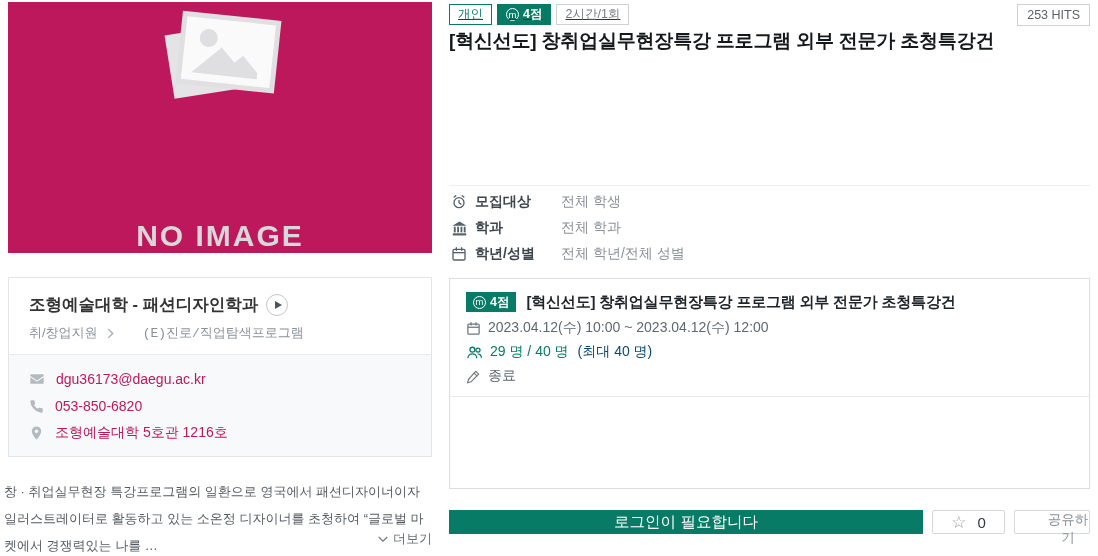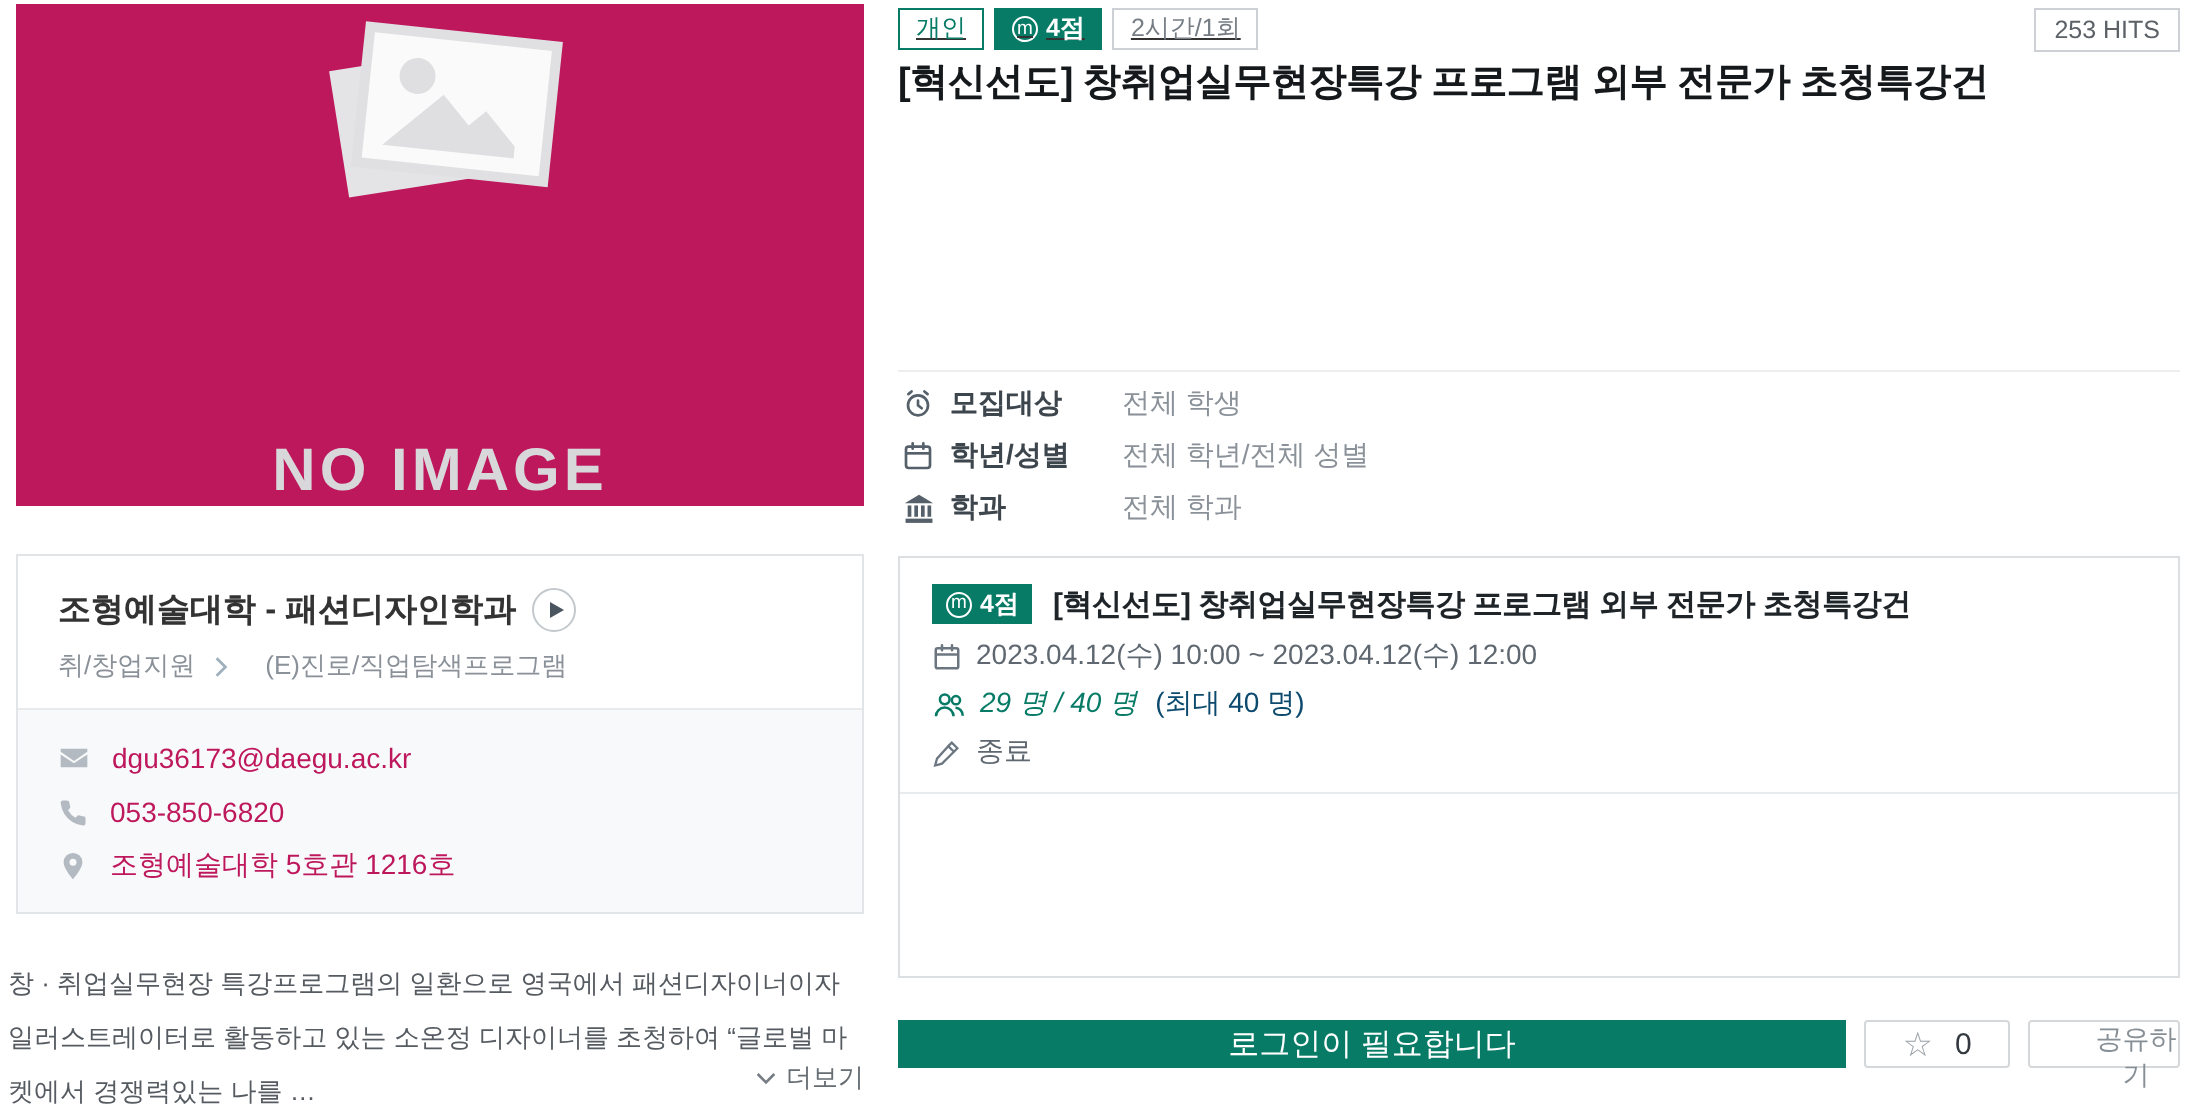--- a/index.html
+++ b/index.html
@@ -34,21 +34,21 @@
     width:22px; height:22px; border:1px solid #c3c8cc; border-radius:50%;
     display:inline-flex; align-items:center; justify-content:center; cursor:pointer;
     background:#fff; flex:0 0 auto;
   }
   .play-tri {
     width:0; height:0; border-left:7px solid #4a5560;
     border-top:4.5px solid transparent; border-bottom:4.5px solid transparent;
     margin-left:2px;
   }
   .breadcrumb { margin-top:8px; display:flex; align-items:center; gap:9px; font-size:13px; color:#8a9199; }
-  .breadcrumb .crumb:last-child { margin-left:10px; }
+  .breadcrumb .crumb:last-child { margin-left:20px;font-family:Liberation Mono, monospace; }
 
   .contact-box {
     border-top:1px solid #e8eaec; background:#f8f9fa;
     padding:13px 20px 12px; display:flex; flex-direction:column; gap:5px;
   }
   .contact-row { display:flex; align-items:center; gap:11px; height:22px; }
   .contact-row .c-text { font-size:14px; color:#be185d; }
   .c-icon { flex:0 0 auto; }
 
   .desc {
@@ -98,21 +98,21 @@
 
   .session-card {
     position:absolute; top:278px; left:0; right:0; height:211px;
     border:1px solid #dcdfe2; background:#fff; cursor:pointer;
   }
   .session-head { border-bottom:1px solid #e8ebed; padding:11px 16px 8px; }
   .s-row { display:flex; align-items:center; gap:7px; min-height:24px; font-size:14px; color:#5f6870; }
   .s-title-row { gap:10px; margin-bottom:2px; }
   .s-badge { padding:0 6px; line-height:18px; }
   .s-title { font-size:15px; font-weight:bold; color:#1e2428; letter-spacing:-0.2px; }
-  .cap-current { color:#087b67;font-style:italic; }
+  .cap-current { color:#087b67; }
   .cap-max { color:#0c4a6e; margin-left:2px; }
 
   .footer-row { position:absolute; top:510px; left:0; right:0; height:24px; display:flex; gap:9px; }
   .login-btn {
     flex:1 1 auto; border:none; background:#087b67; color:#fff;
     font-size:15.5px; font-family:inherit; cursor:pointer;
   }
   .fav-box {
     flex:0 0 73px; border:1px solid #d5d8db; background:#fff; border-radius:2px;
     display:flex; align-items:center; justify-content:center; gap:11px; cursor:pointer;
@@ -215,42 +215,42 @@
             <circle cx="12" cy="13" r="7.5" fill="none" stroke="#55606a" stroke-width="2"></circle>
             <path d="M12 9.5V13l2.8 2.2" fill="none" stroke="#55606a" stroke-width="2" stroke-linecap="round"></path>
             <path d="M4.8 4.6L7.2 2.6M19.2 4.6L16.8 2.6" fill="none" stroke="#55606a" stroke-width="2" stroke-linecap="round"></path>
           </svg>
         </span>
         <span class="i-label">모집대상</span>
         <span class="i-value">전체 학생</span>
       </div>
       <div class="info-row">
         <span class="i-icon">
-          <svg width="16" height="16" viewBox="0 0 24 24">
-            <rect x="3" y="5" width="18" height="16" rx="2" fill="none" stroke="#55606a" stroke-width="2"></rect>
-            <path d="M3 10h18" stroke="#55606a" stroke-width="2"></path>
-            <path d="M8 2.5v4M16 2.5v4" stroke="#55606a" stroke-width="2" stroke-linecap="round"></path>
-          </svg>
-        </span>
-        <span class="i-label">학년/성별</span>
-        <span class="i-value">전체 학년/전체 성별</span>
-      </div>
-      <div class="info-row">
-        <span class="i-icon">
           <svg width="17" height="17" viewBox="0 0 24 24" fill="#55606a">
             <path d="M12 2L2 8h20z"></path>
             <rect x="4" y="9.5" width="2.6" height="8"></rect>
             <rect x="8.7" y="9.5" width="2.6" height="8"></rect>
             <rect x="13.4" y="9.5" width="2.6" height="8"></rect>
             <rect x="18" y="9.5" width="2.6" height="8"></rect>
             <rect x="2.5" y="18.8" width="19" height="3"></rect>
           </svg>
         </span>
         <span class="i-label">학과</span>
         <span class="i-value">전체 학과</span>
+      </div>
+      <div class="info-row">
+        <span class="i-icon">
+          <svg width="16" height="16" viewBox="0 0 24 24">
+            <rect x="3" y="5" width="18" height="16" rx="2" fill="none" stroke="#55606a" stroke-width="2"></rect>
+            <path d="M3 10h18" stroke="#55606a" stroke-width="2"></path>
+            <path d="M8 2.5v4M16 2.5v4" stroke="#55606a" stroke-width="2" stroke-linecap="round"></path>
+          </svg>
+        </span>
+        <span class="i-label">학년/성별</span>
+        <span class="i-value">전체 학년/전체 성별</span>
       </div>
     </div>
 
     <section class="session-card">
       <div class="session-head">
         <div class="s-row s-title-row">
           <span class="badge b-filled s-badge">
             <i class="m-icon">m</i>
             <span>4점</span>
           </span>

